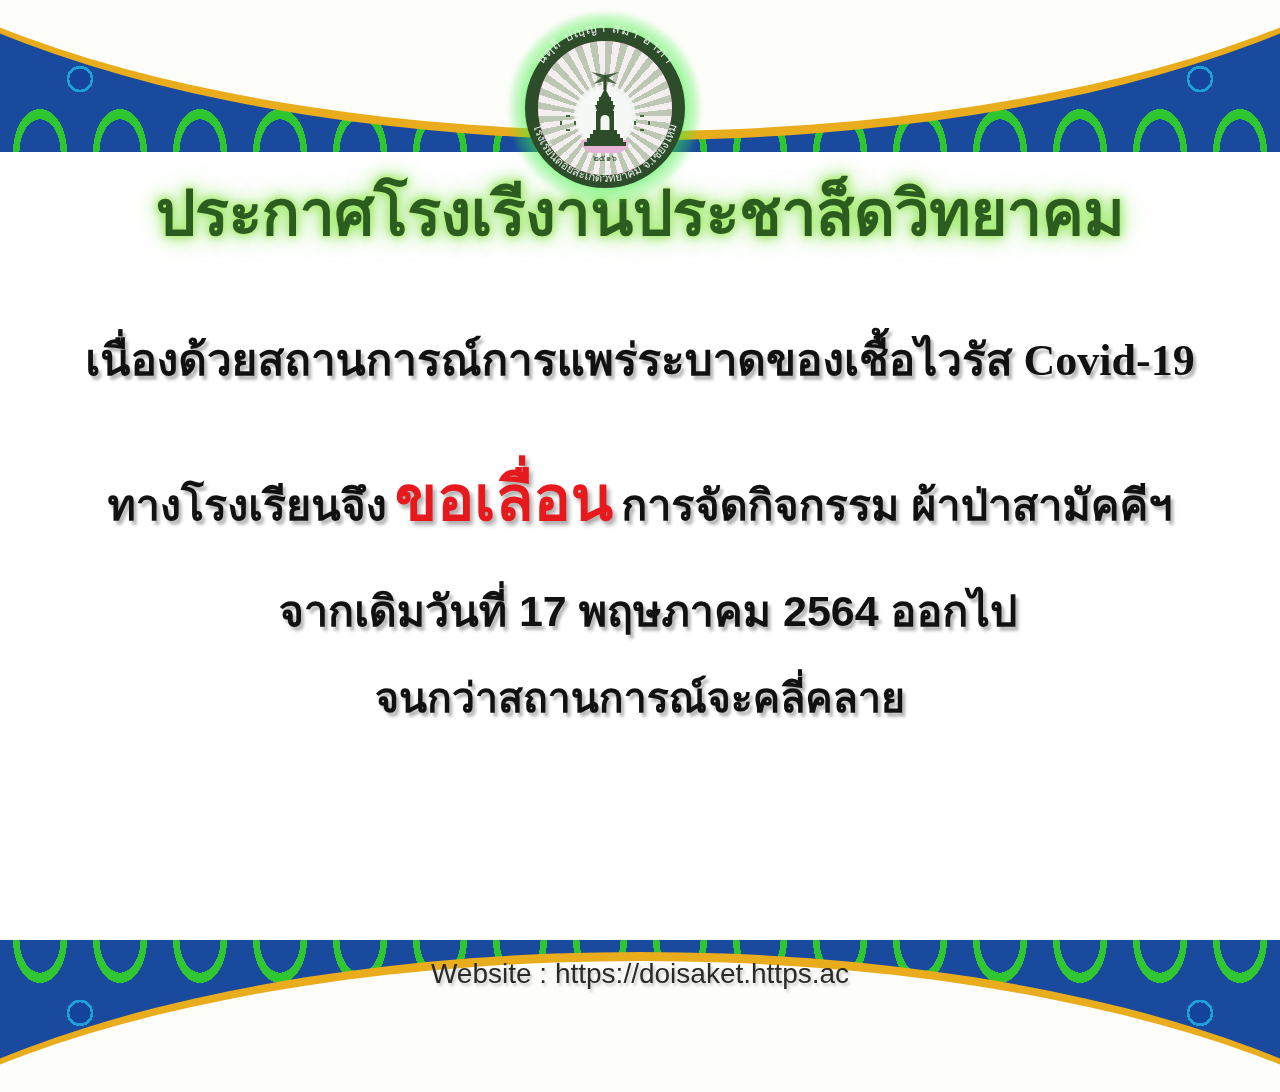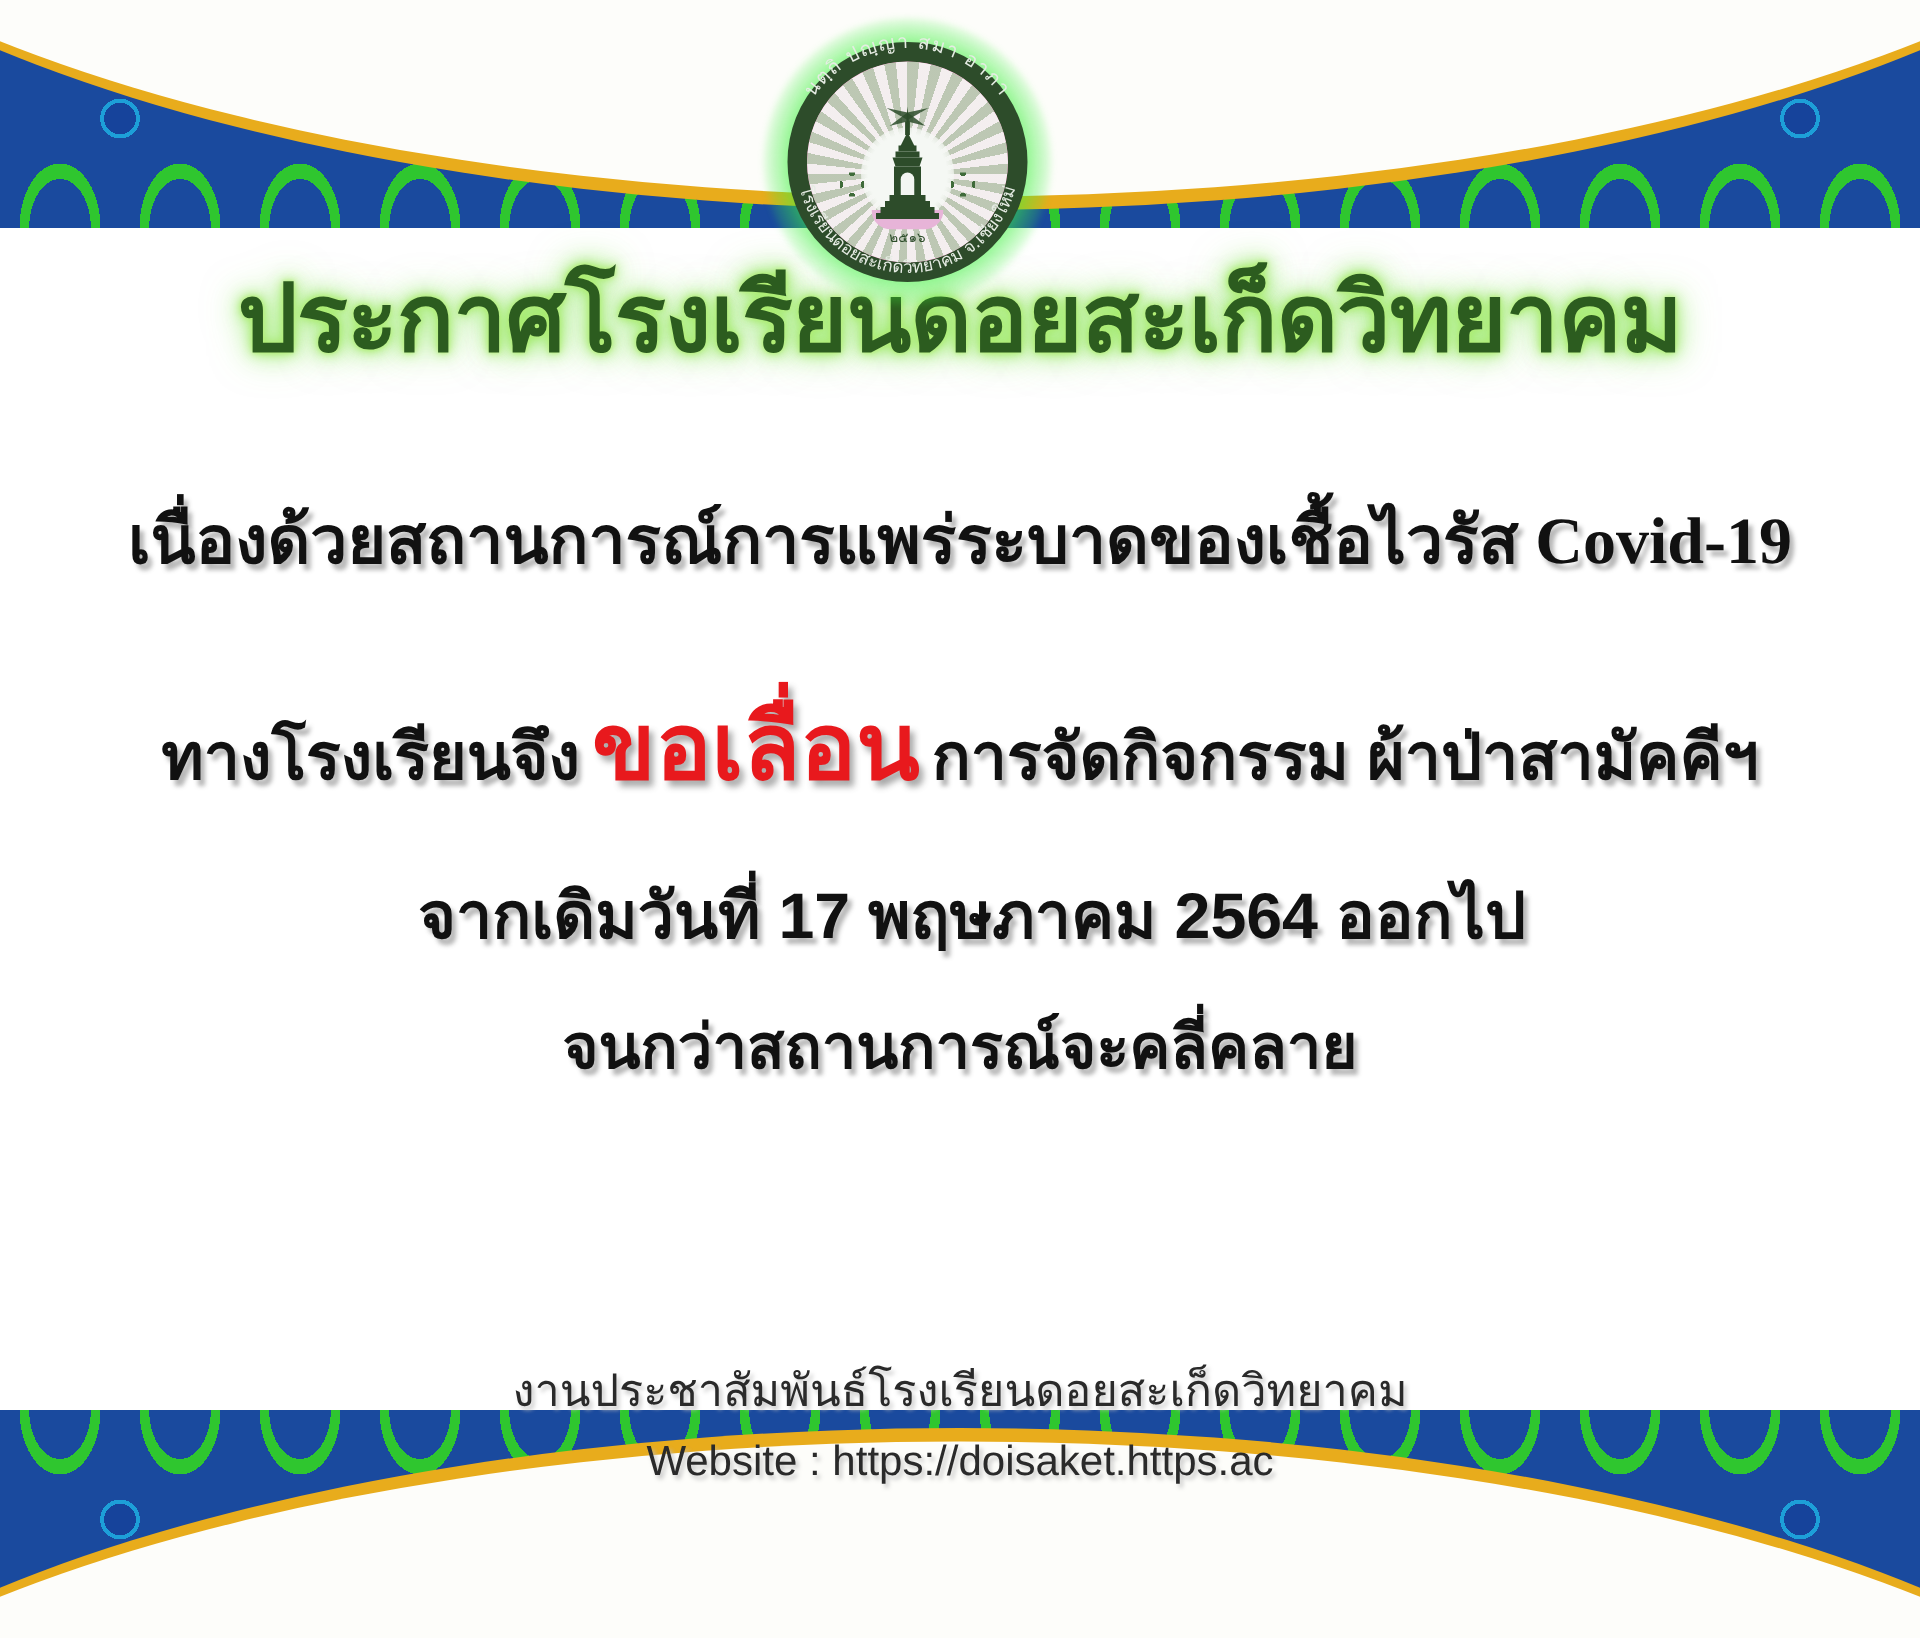--- a/index.html
+++ b/index.html
@@ -303,28 +303,27 @@
     <svg class="ring-text-bottom" viewBox="0 0 186 186" xmlns="http://www.w3.org/2000/svg">
       <defs>
           <path id="arcBot" d="M 19 93 A 74 74 0 0 0 167 93"></path>
         </defs>
       <text><textPath href="#arcBot" startOffset="50%" text-anchor="middle">โรงเรียนดอยสะเก็ดวิทยาคม จ.เชียงใหม่</textPath></text>
     </svg>
   </div>
 
   <div class="content">
 
-    <div class="headline">ประกาศโรงเรียนดอยสะเก็ดวิทยาคม</div>
+    <div class="headline">ประกาศโรงเรีงานประชาส็ดวิทยาคม</div>
 
     <div class="line line-1">เนื่องด้วยสถานการณ์การแพร่ระบาดของเชื้อไวรัส Covid-19</div>
 
     <div class="line line-2">
       <span class="pre">ทางโรงเรียนจึง</span><span class="emph">ขอเลื่อน</span><span class="post">การจัดกิจกรรม ผ้าป่าสามัคคีฯ</span>
     </div>
 
     <div class="line line-3">จากเดิมวันที่ 17 พฤษภาคม 2564 ออกไป</div>
     <div class="line line-4">จนกว่าสถานการณ์จะคลี่คลาย</div>
 
-    <div class="footer-line footer-1">งานประชาสัมพันธ์โรงเรียนดอยสะเก็ดวิทยาคม</div>
     <div class="footer-line footer-2">Website : https://doisaket.https.ac</div>
   </div>
 
 </div>
 
 </body></html>

